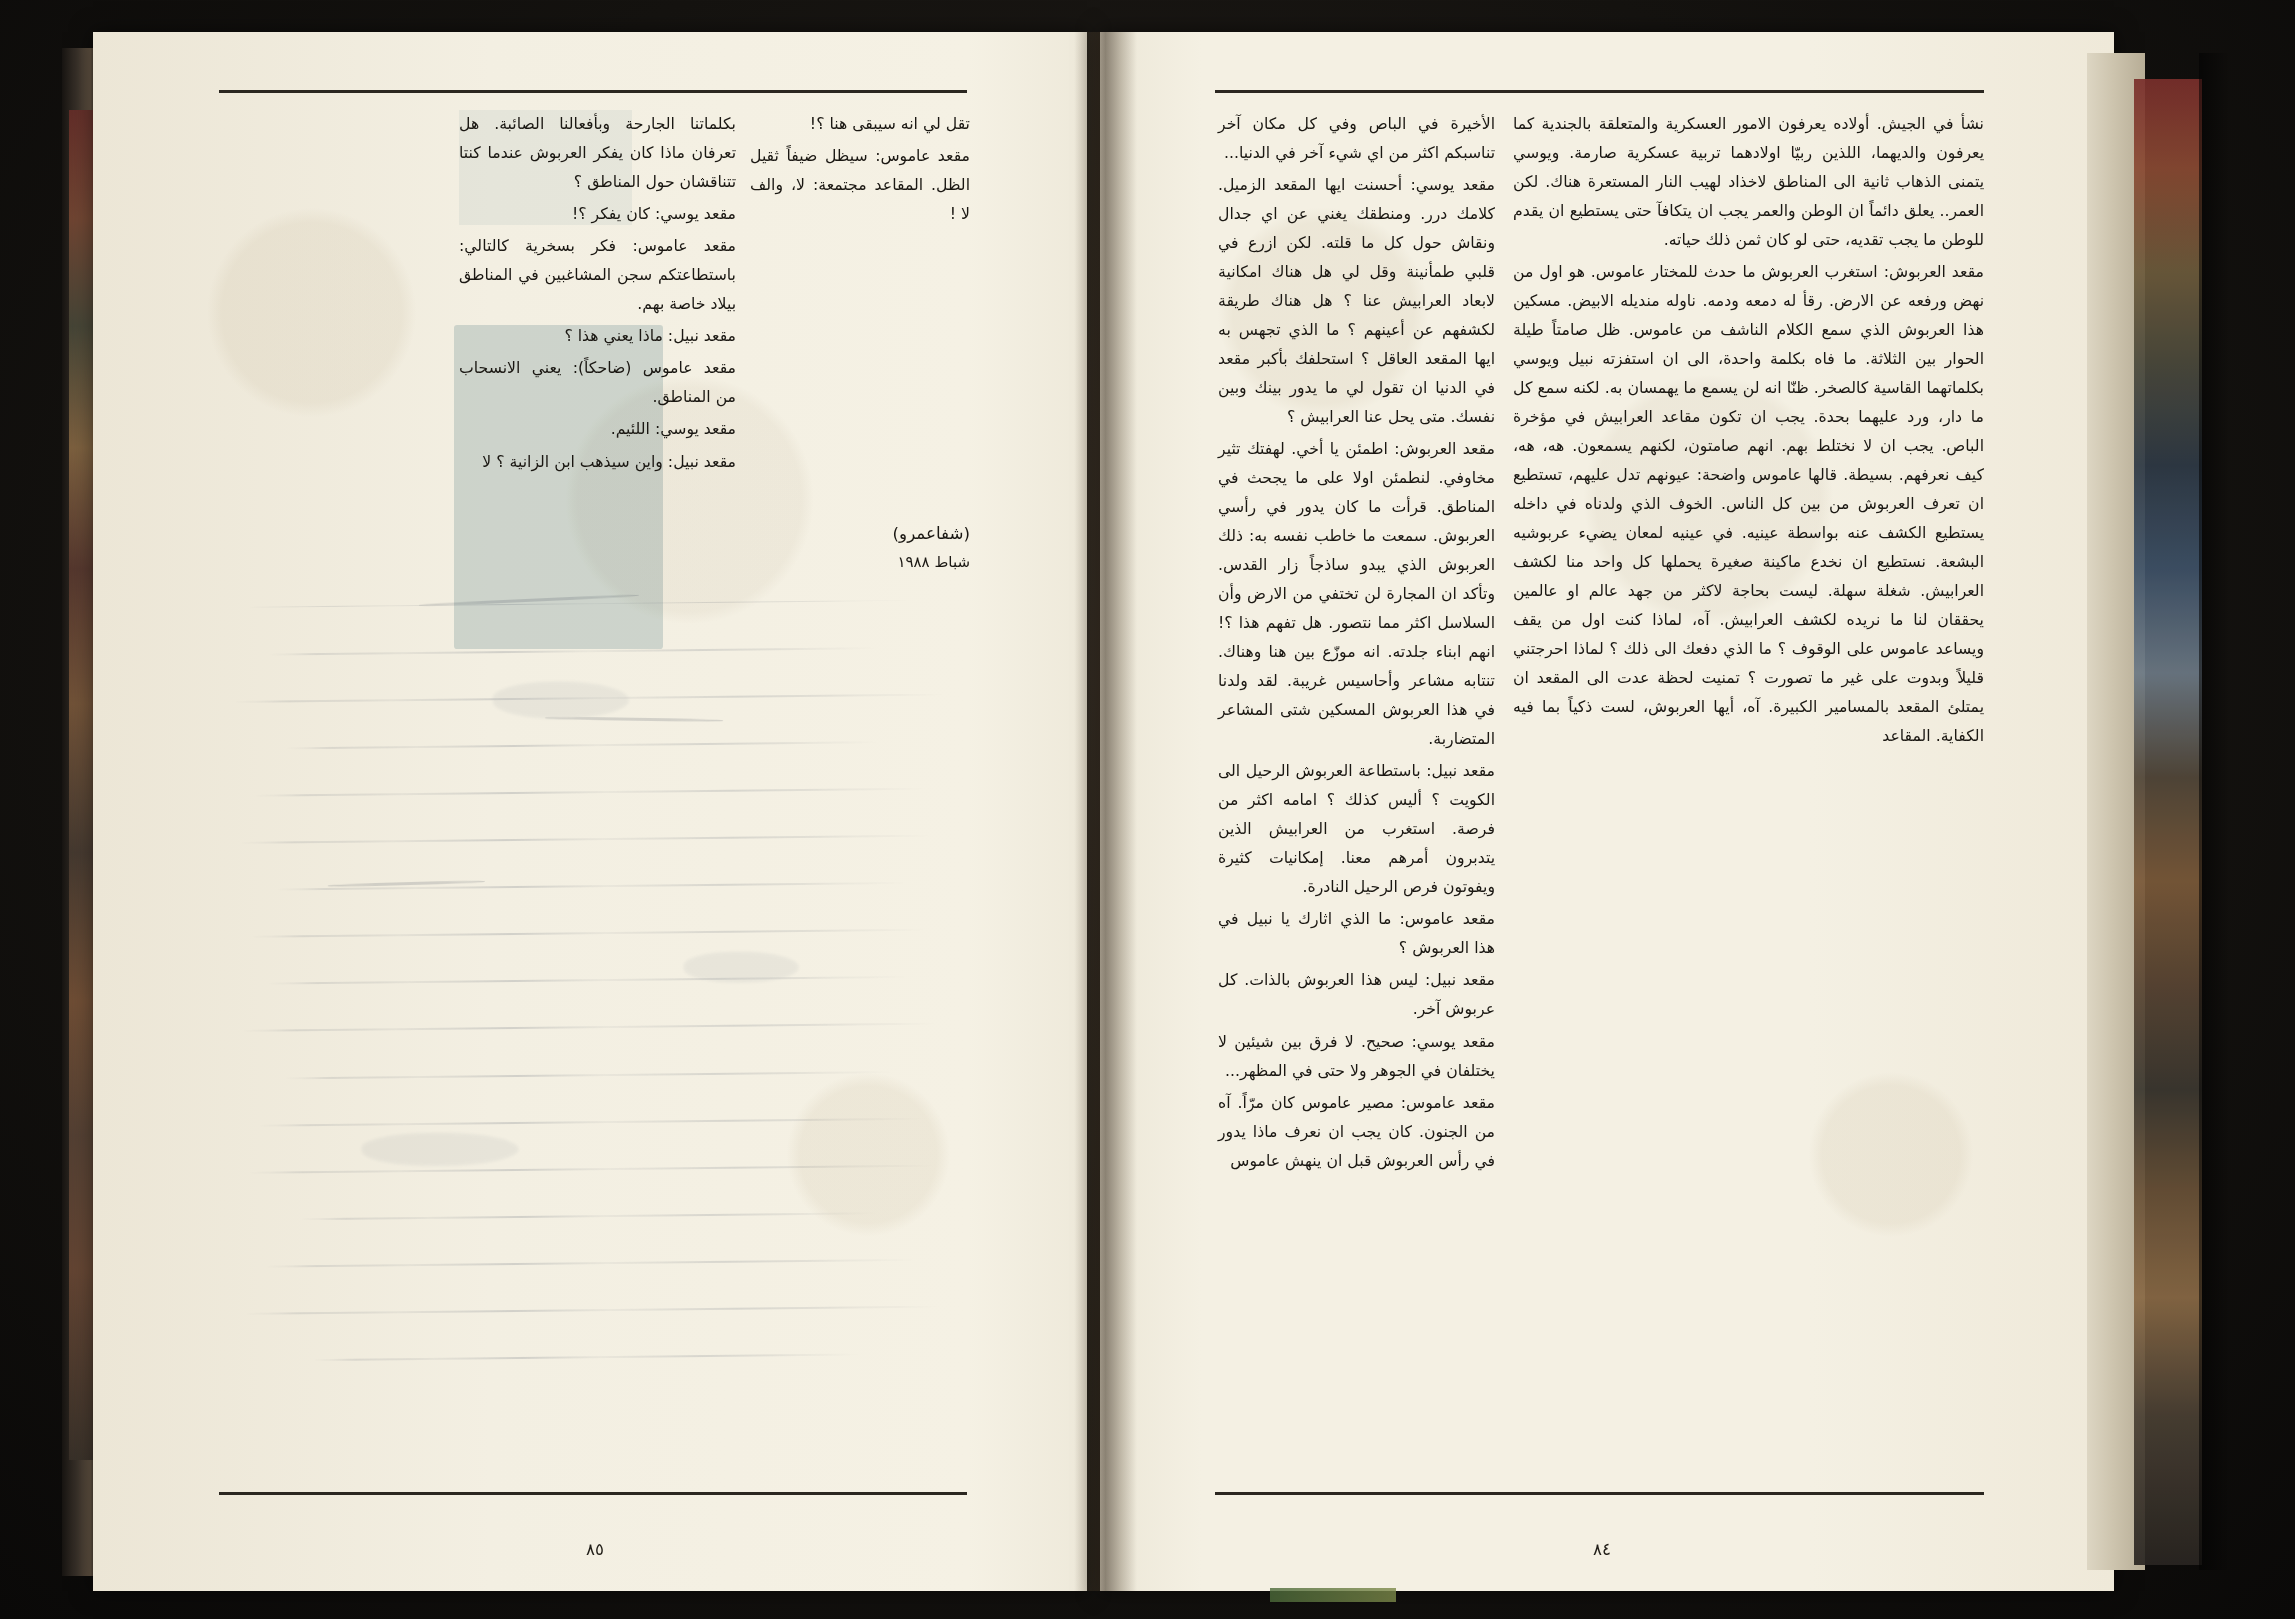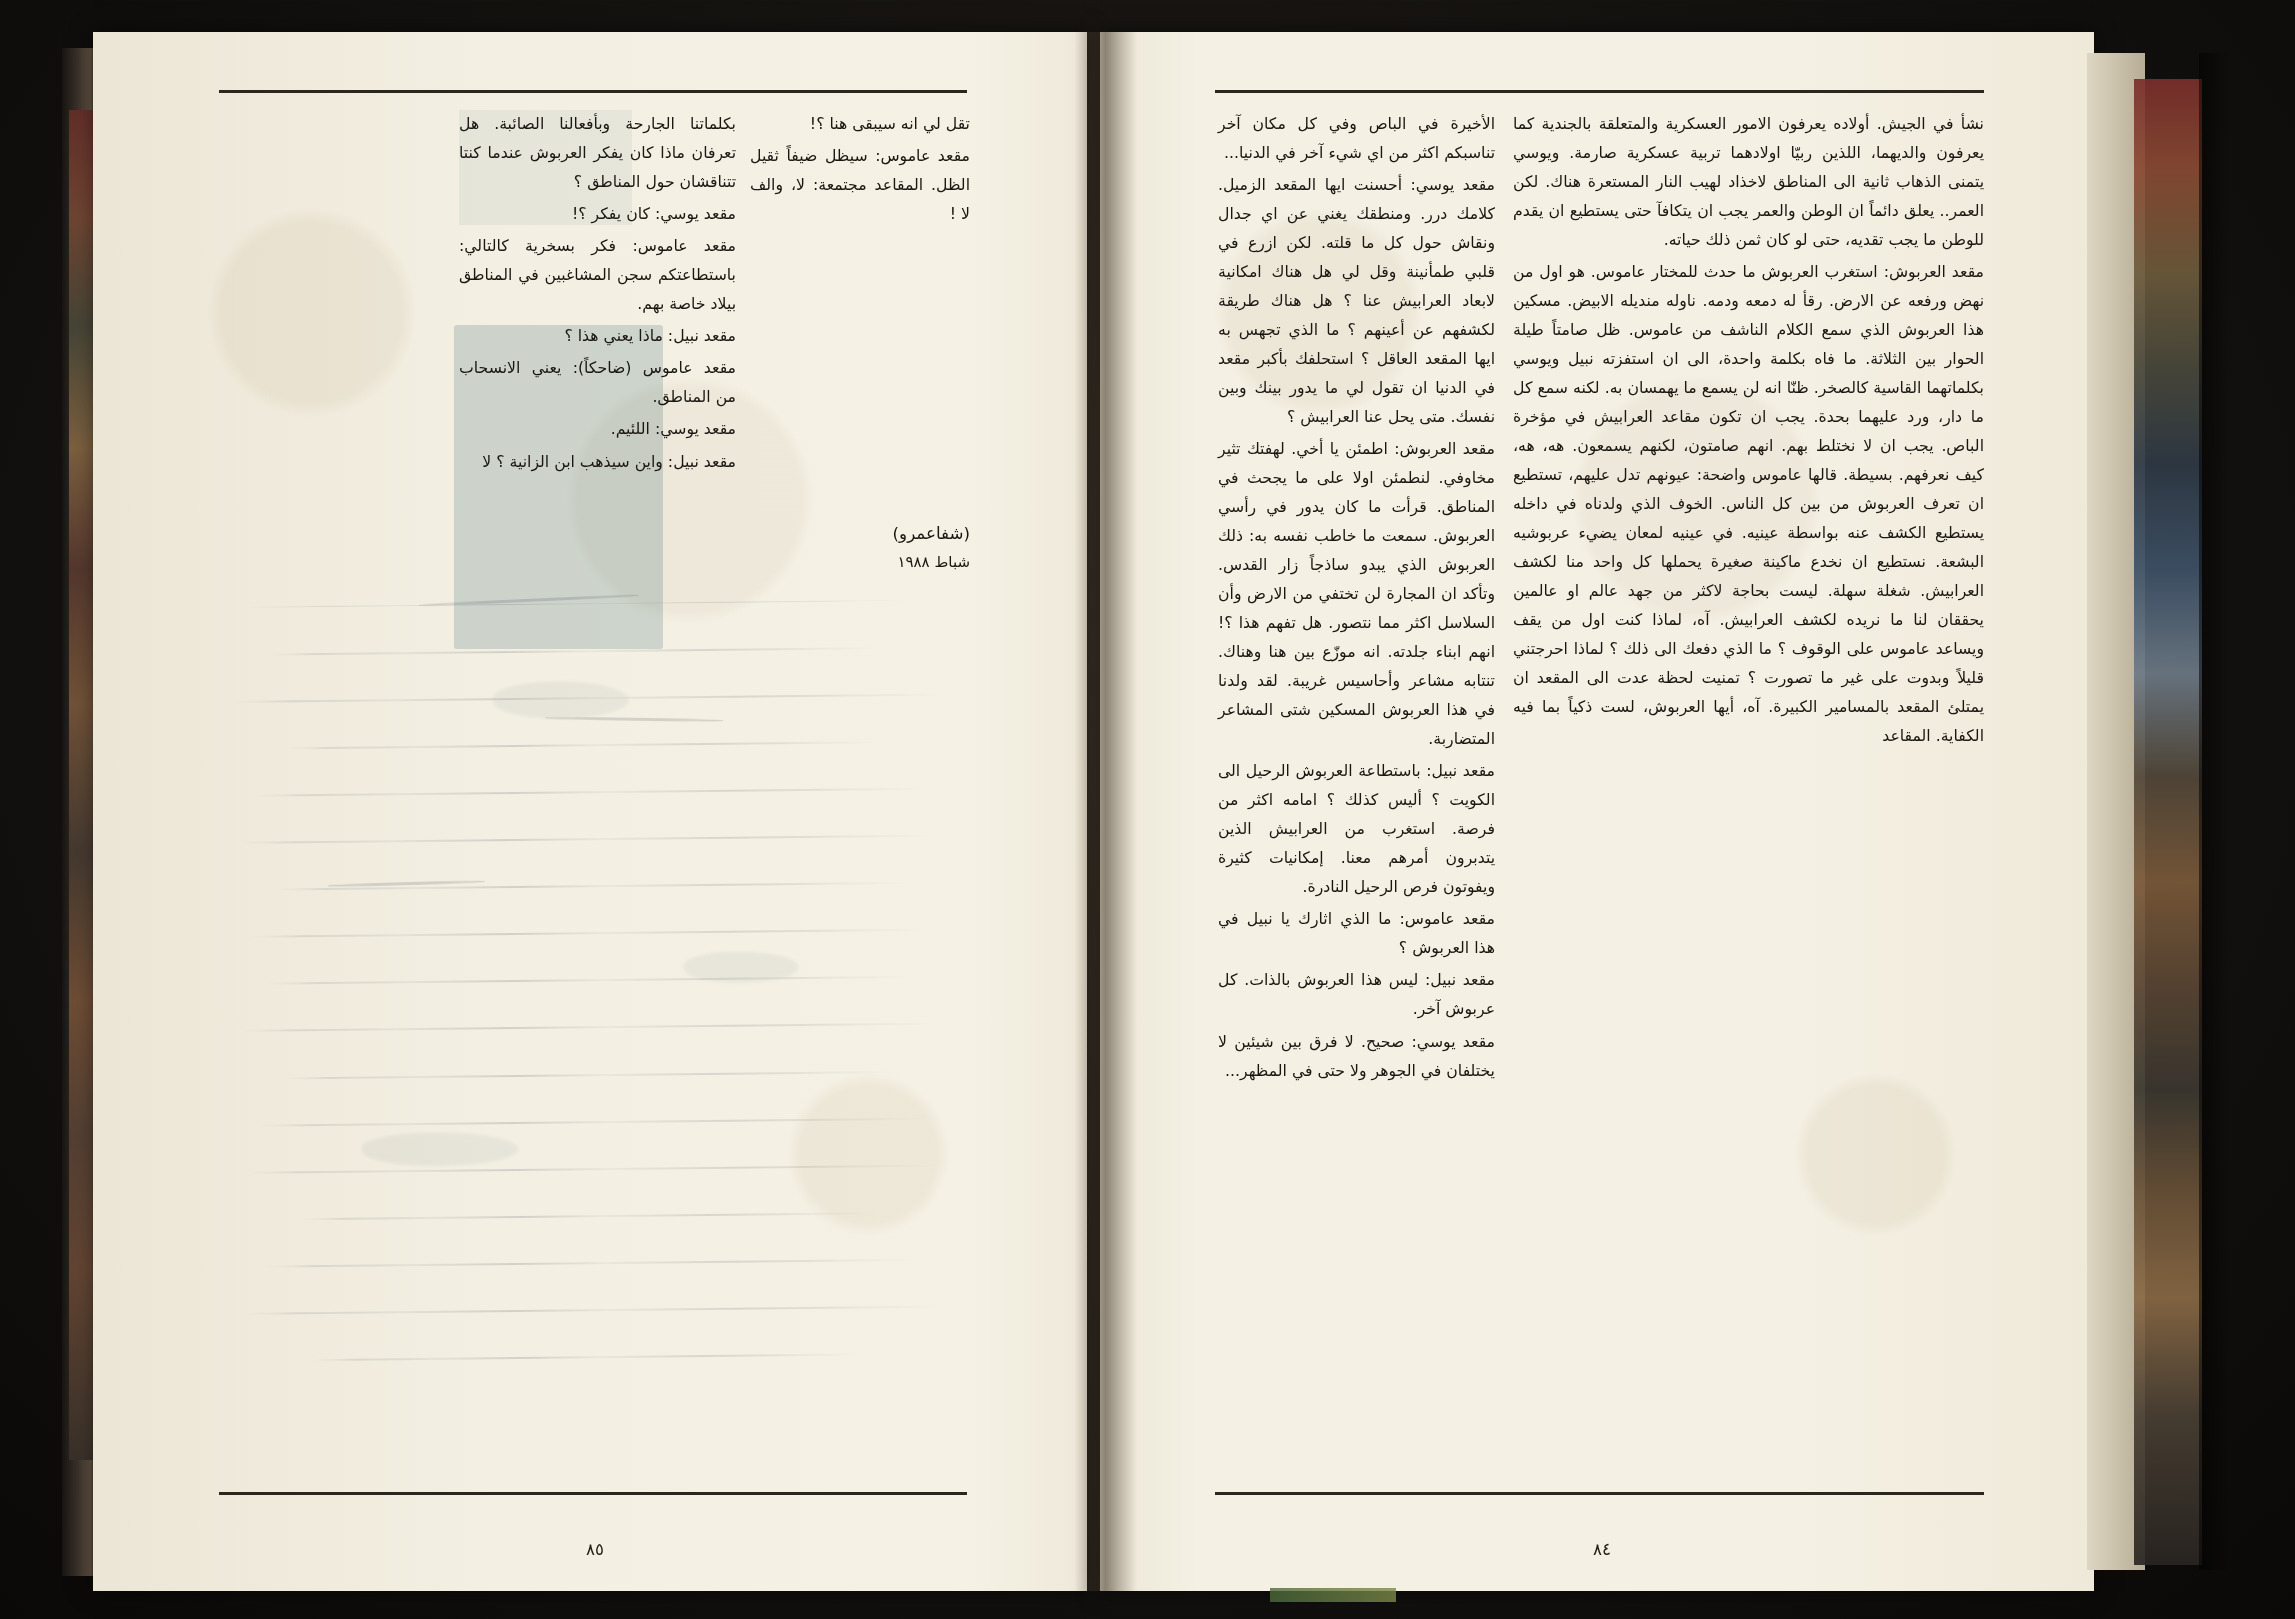--- a/index.html
+++ b/index.html
@@ -58,21 +58,21 @@
   
   .page {
     position: absolute;
     top: 0;
     width: 994px;
     height: 1559px;
     background: #f3efe2;
     box-shadow: 0 0 21px rgba(0,0,0,.55);
   }
   .page.left  { left: 31px;  background: linear-gradient(270deg,#eee9da 0%, #f5f1e4 12%, #f3efe2 60%, #ece6d6 100%); }
-  .page.right { left: 1038px; background: linear-gradient(90deg,#ece7d7 0%, #f4f0e3 10%, #f4f0e3 70%, #efe9d9 100%); }
+  .page.right { left: 1038px; background: linear-gradient(90deg,#ece7d7 0%, #f4f0e3 10%, #f4f0e3 70%, #efe9d9 100%); padding-left: 20px; }
 
   
   .gutter {
     position: absolute;
     left: 1012px;
     top: 0;
     width: 63px;
     height: 1559px;
     background: linear-gradient(90deg,
       rgba(0,0,0,0) 0%, rgba(90,76,56,.30) 25%,
@@ -282,20 +282,21 @@
       <div class="rule" style="left:115px; top:1460px; width:769px;"></div>
 
       <div class="col" style="left:118px; top:77px; width:277px; height:1360px;">
         <p>الأخيرة في الباص وفي كل مكان آخر تناسبكم اكثر من اي شيء آخر في الدنيا...</p>
         <p>مقعد يوسي: أحسنت ايها المقعد الزميل. كلامك درر. ومنطقك يغني عن اي جدال ونقاش حول كل ما قلته. لكن ازرع في قلبي طمأنينة وقل لي هل هناك امكانية لابعاد العرابيش عنا ؟ هل هناك طريقة لكشفهم عن أعينهم ؟ ما الذي تجهس به ايها المقعد العاقل ؟ استحلفك بأكبر مقعد في الدنيا ان تقول لي ما يدور بينك وبين نفسك. متى يحل عنا العرابيش ؟</p>
         <p>مقعد العربوش: اطمئن يا أخي. لهفتك تثير مخاوفي. لنطمئن اولا على ما يجحث في المناطق. قرأت ما كان يدور في رأسي العربوش. سمعت ما خاطب نفسه به: ذلك العربوش الذي يبدو ساذجاً زار القدس. وتأكد ان المجارة لن تختفي من الارض وأن السلاسل اكثر مما نتصور. هل تفهم هذا ؟! انهم ابناء جلدته. انه موزّع بين هنا وهناك. تنتابه مشاعر وأحاسيس غريبة. لقد ولدنا في هذا العربوش المسكين شتى المشاعر المتضاربة.</p>
         <p>مقعد نبيل: باستطاعة العربوش الرحيل الى الكويت ؟ أليس كذلك ؟ امامه اكثر من فرصة. استغرب من العرابيش الذين يتدبرون أمرهم معنا. إمكانيات كثيرة ويفوتون فرص الرحيل النادرة.</p>
         <p>مقعد عاموس: ما الذي اثارك يا نبيل في هذا العربوش ؟</p>
         <p>مقعد نبيل: ليس هذا العربوش بالذات. كل عربوش آخر.</p>
         <p>مقعد يوسي: صحيح. لا فرق بين شيئين لا يختلفان في الجوهر ولا حتى في المظهر...</p>
+        <p>مقعد عاموس: مصير عاموس كان مرّاً. آه من الجنون. كان يجب ان نعرف ماذا يدور في رأس العربوش قبل ان ينهش عاموس</p>
       </div>
 
       <div class="col" style="left:413px; top:77px; width:471px; height:1360px;">
         <p>نشأ في الجيش. أولاده يعرفون الامور العسكرية والمتعلقة بالجندية كما يعرفون والديهما، اللذين ربيّا اولادهما تربية عسكرية صارمة. ويوسي يتمنى الذهاب ثانية الى المناطق لاخذاد لهيب النار المستعرة هناك. لكن العمر.. يعلق دائماً ان الوطن والعمر يجب ان يتكافآ حتى يستطيع ان يقدم للوطن ما يجب تقديه، حتى لو كان ثمن ذلك حياته.</p>
         <p>مقعد العربوش: استغرب العربوش ما حدث للمختار عاموس. هو اول من نهض ورفعه عن الارض. رقأ له دمعه ودمه. ناوله منديله الابيض. مسكين هذا العربوش الذي سمع الكلام الناشف من عاموس. ظل صامتاً طيلة الحوار بين الثلاثة. ما فاه بكلمة واحدة، الى ان استفزته نبيل ويوسي بكلماتهما القاسية كالصخر. ظنّا انه لن يسمع ما يهمسان به. لكنه سمع كل ما دار، ورد عليهما بحدة. يجب ان تكون مقاعد العرابيش في مؤخرة الباص. يجب ان لا نختلط بهم. انهم صامتون، لكنهم يسمعون. هه، هه، كيف نعرفهم. بسيطة. قالها عاموس واضحة: عيونهم تدل عليهم، تستطيع ان تعرف العربوش من بين كل الناس. الخوف الذي ولدناه في داخله يستطيع الكشف عنه بواسطة عينيه. في عينيه لمعان يضيء عربوشيه البشعة. نستطيع ان نخدع ماكينة صغيرة يحملها كل واحد منا لكشف العرابيش. شغلة سهلة. ليست بحاجة لاكثر من جهد عالم او عالمين يحققان لنا ما نريده لكشف العرابيش. آه، لماذا كنت اول من يقف ويساعد عاموس على الوقوف ؟ ما الذي دفعك الى ذلك ؟ لماذا احرجتني قليلاً وبدوت على غير ما تصورت ؟ تمنيت لحظة عدت الى المقعد ان يمتلئ المقعد بالمسامير الكبيرة. آه، أيها العربوش، لست ذكياً بما فيه الكفاية. المقاعد</p>
       </div>
 
       <div class="folio" style="left:460px; top:1507px; width:84px; text-align:center;">٨٤</div>
     </div>
 

